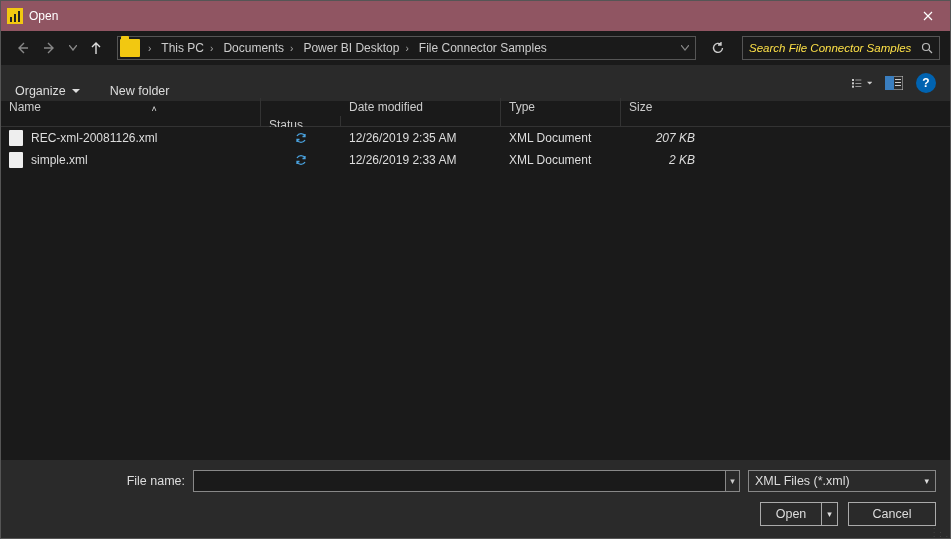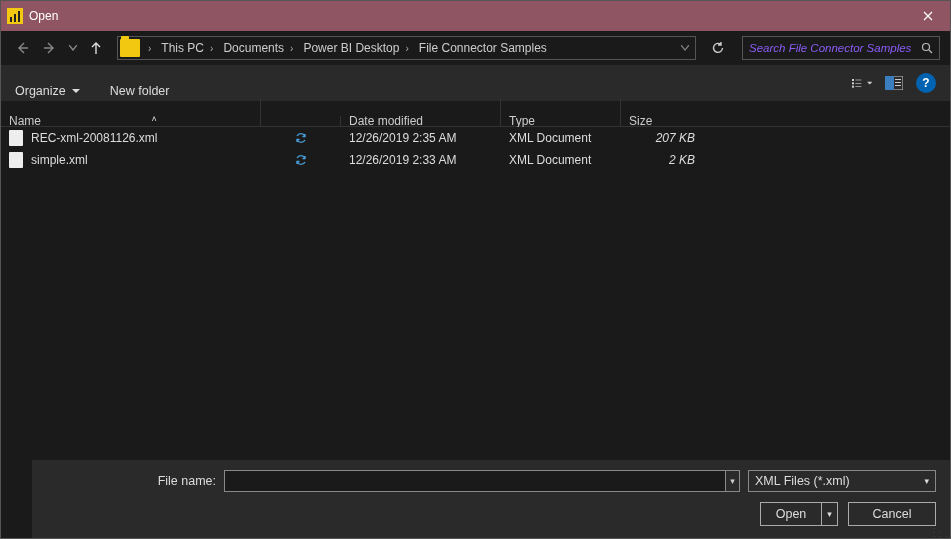--- a/index.html
+++ b/index.html
@@ -15,54 +15,54 @@
   
   .nav-bar { height: 34px; background: #1a1a1a; display: flex; align-items: center; padding: 0 10px; gap: 6px; color: #ccc; font-size: 12px; }
   .nav-bar .nav-btn { width: 22px; height: 22px; display: flex; align-items: center; justify-content: center; color: #888; }
   .nav-bar .crumb-bar { flex: 1; height: 24px; border: 1px solid #555; background: #1a1a1a; display: flex; align-items: center; padding: 0 2px; gap: 2px; margin-left: 4px; }
   .crumb-folder { width: 20px; height: 18px; background: #f2c811; border-radius: 1px; position: relative; margin-right: 2px; }
   .crumb-folder::before { content:""; position:absolute; top:-3px; left:1px; width:8px; height:3px; background:#f2c811; border-radius:1px 1px 0 0;}
   .crumb { padding: 0 4px; display: flex; align-items: center; gap: 6px; }
   .crumb .chev { color: #aaa; font-size: 10px; }
   .nav-bar .history { width: 16px; color: #888; display:flex; align-items:center; justify-content:center; }
   .nav-bar .refresh { width: 24px; color: #ccc; display:flex; align-items:center; justify-content:center; margin-left: 4px; }
-  .nav-bar .search-box { width: 198px; height: 24px; border: 1px solid #555; background: #1a1a1a; display: flex; align-items: center; padding: 0 6px; color: #8b5cf6; margin-left: 6px; justify-content: space-between; }
+  .nav-bar .search-box { width: 198px; height: 24px; border: 1px solid #555; background: #1a1a1a; display: flex; align-items: center; padding: 0 6px; color: #fde047; margin-left: 6px; justify-content: space-between; }
   .nav-bar .search-box span { font-style: italic; font-size: 11.5px; }
 
   
   .toolbar { height: 36px; background: #2a2a2a; display: flex; align-items: center; padding: 0 14px; color: #ddd; font-size: 12.5px; justify-content: space-between; }
   .toolbar .left { display: flex; align-items: center; gap: 30px; margin-top: 16px; }
   .toolbar .organize { display:flex; align-items:center; gap: 6px; }
   .toolbar .right { display: flex; align-items: center; gap: 12px; }
   .toolbar .view-icon, .toolbar .preview-icon, .toolbar .help-icon { width: 20px; height: 20px; display:flex; align-items:center; justify-content:center; }
   .help-icon { background:#0063b1; border-radius:50%; color:#fff; font-size:12px; font-weight:bold; }
 
   
   .list-header { height: 26px; background: #1a1a1a; display: flex; align-items: center; color: #ccc; font-size: 12px; border-bottom: 1px solid #333; }
-  .col { padding: 16px 8px; border-right: 1px solid #333; height: 100%; display: flex; align-items: flex-start; gap: 15px; }
+  .col { padding: 16px 8px; border-right: 1px solid #333; height: 100%; display: flex; align-items: flex-end; gap: 15px; }
   .col-name   { width: 260px; }
   .col-status { width: 80px; margin-top: 36px; }
   .col-date   { width: 160px; }
   .col-type   { width: 120px; }
   .col-size   { width:  90px; justify-content: flex-start; border-right: none; }
   .sort-caret { font-size: 9px; color:#ddd; }
 
   
   .list-body { flex: 1; background: #1a1a1a; overflow: auto; }
   .row { height: 22px; display: flex; align-items: center; color: #ddd; font-size: 12px; }
   .cell { padding: 0 8px; display: flex; align-items: center; gap: 8px; }
   .cell-name   { width: 260px; }
   .cell-status { width: 80px; justify-content: center; color:#4aa3e0; }
   .cell-date   { width: 160px; }
   .cell-type   { width: 120px; }
   .cell-size   { width:  90px; justify-content: flex-end; padding-right: 16px; font-style: italic;}
   .file-icon { width: 14px; height: 16px; background: #eee; border-radius: 1px; position: relative; }
 
   
-  .bottom { background: #2a2a2a; padding: 10px 14px 12px 14px; display: flex; flex-direction: column; gap: 10px; margin-left: 31px; }
+  .bottom { background: #2a2a2a; padding: 10px 14px 12px 14px; display: flex; flex-direction: column; gap: 10px; }
   .fn-row { display: flex; align-items: center; gap: 8px; color:#ddd; font-size: 12.5px; }
   .fn-row .lbl { width: 170px; text-align: right; }
   .fn-row .fn-input { flex: 1; height: 22px; background: #1a1a1a; border: 1px solid #888; }
   .fn-row .fn-drop { width: 14px; height:22px; border:1px solid #888; border-left:none; display:flex; align-items:center; justify-content:center; color:#ccc; font-size:9px;}
   .fn-row .filter { width: 188px; height: 22px; border:1px solid #888; background:#2a2a2a; display:flex; align-items:center; justify-content:space-between; padding: 0 6px;}
   .btn-row { display:flex; justify-content:flex-end; gap: 10px; }
   .btn { height: 24px; border:1px solid #aaa; background:#2a2a2a; color:#ddd; font-size:12.5px; display:flex; align-items:center; justify-content:center; }
   .btn.open { width: 78px; position:relative; }
   .btn.open .split { width: 16px; height:100%; border-left:1px solid #aaa; display:flex; align-items:center; justify-content:center; margin-left:auto; font-size:9px;}
   .btn.open .lbl { flex:1; text-align:center; }

